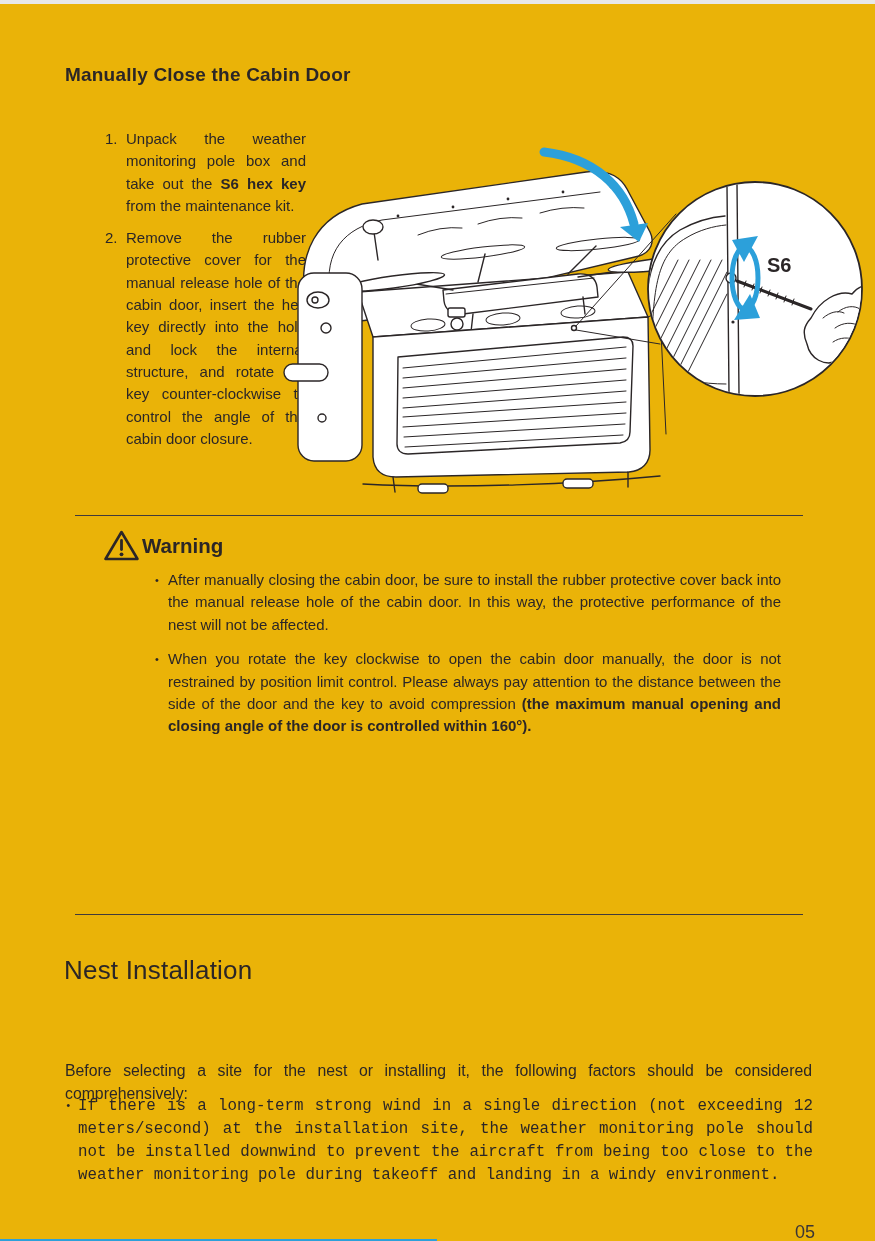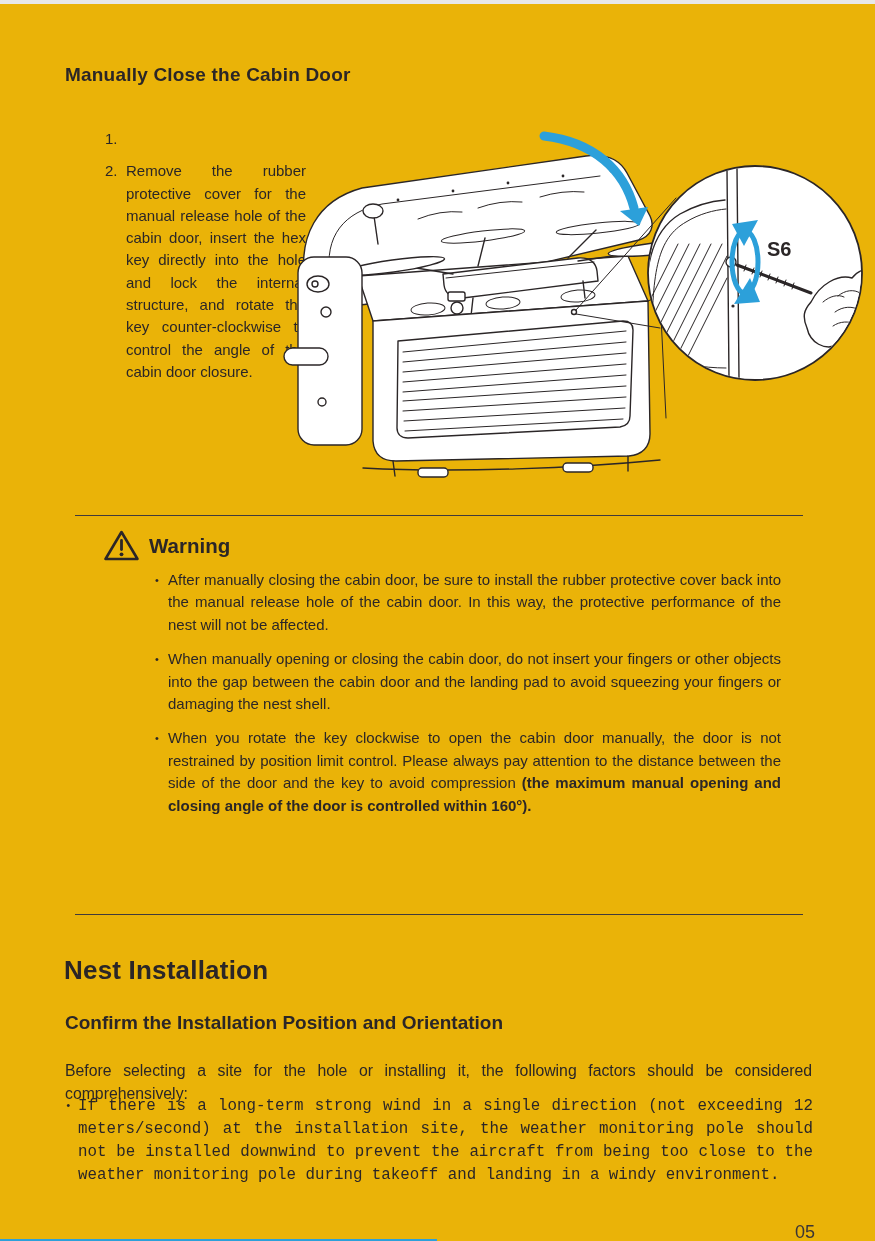--- a/index.html
+++ b/index.html
@@ -5,29 +5,29 @@
   html,body{margin:0;padding:0;background:#e8e8e8;}
   .page{
     position:relative;width:875px;height:1241px;margin:4px auto;background:#eab308;
     font-family:"Liberation Sans",sans-serif;color:#2b2627;overflow:hidden;
   }
   .sec-title{position:absolute;left:65px;top:60px;font-size:19px;font-weight:700;letter-spacing:.2px;}
   .steps{position:absolute;left:65px;top:108px;width:201px;}
   .step{display:flex;margin-bottom:10px;font-size:15px;line-height:22.3px;}
   .step-num{flex:0 0 21px;}
   .step-body{flex:1;text-align:justify;}
-  .figure{position:absolute;left:278px;top:112px;}
+  .figure{position:absolute;left:278px;top:128px;}
   .rule{position:absolute;left:75px;width:728px;height:0;border-top:1.6px solid #403a3b;}
   .rule1{top:511px}.rule2{top:910px}
-  .warn-head{position:absolute;left:103px;top:525px;display:flex;align-items:center;gap:9px;}
+  .warn-head{position:absolute;left:103px;top:525px;display:flex;align-items:center;gap:2px;}
   .warn-title{font-size:20.5px;font-weight:700;}
   .warn-list{position:absolute;left:155px;top:565px;width:626px;list-style:none;margin:0;padding:0;}
   .warn-item{position:relative;padding-left:13px;margin-bottom:12px;font-size:15px;line-height:22.4px;text-align:justify;}
   .warn-item::before{content:"•";position:absolute;left:0;top:0;font-size:11px;line-height:22.4px;}
-  .h1{position:absolute;left:64px;top:951px;font-size:26px;font-weight:700;letter-spacing:.2px;}
+  .h1{position:absolute;left:64px;top:951px;font-size:26px;font-weight:400;letter-spacing:.2px;}
   .h2{position:absolute;left:65px;top:1008px;font-size:19px;font-weight:700;}
   .intro{position:absolute;left:65px;top:1039px;width:747px;font-size:15.8px;line-height:23px;text-align:justify;}
   .blist{position:absolute;left:65px;top:1091px;width:748px;list-style:none;margin:0;padding:0;font-family:Liberation Mono, monospace;}
   .b-item{position:relative;padding-left:13px;font-size:15.8px;line-height:23px;text-align:justify;}
   .b-item::before{content:"•";position:absolute;left:0;top:0;font-size:11px;line-height:23px;}
   .pagenum{position:absolute;left:795px;top:1218px;font-size:18px;color:#3a3536;}
   .footer-bar{position:absolute;left:0;top:1235px;width:437px;height:6px;background:#2CA0DA;}
   b{font-weight:700;}
   svg .ln{stroke:#2b2627;fill:none;stroke-width:1.4;stroke-linecap:round;stroke-linejoin:round;}
   svg .thin{stroke-width:1;}
@@ -36,20 +36,21 @@
 </head>
 <body>
 
 <div class="page">
 
   <div class="sec-title">Manually Close the Cabin Door</div>
 
   <ol class="steps">
     <li class="step">
       <span class="step-num">1.</span>
+      <span class="step-body"><span>Unpack the weather monitoring pole box and take out the </span><b>S6 hex key</b><span> from the maintenance kit.</span></span>
     </li>
     <li class="step">
       <span class="step-num">2.</span>
       <span class="step-body"><span>Remove the rubber protective cover for the manual release hole of the cabin door, insert the hex key directly into the hole and lock the internal structure, and rotate the key counter-clockwise to control the angle of the cabin door closure.</span><b></b><span></span></span>
     </li>
   </ol>
 
   <div class="figure">
     <svg width="595" height="368" viewBox="0 0 595 368">
 
@@ -197,29 +198,27 @@
     <svg width="37" height="33" viewBox="0 0 37 33">
       <path d="M 18.5,3 L 34.5,30 L 2.5,30 Z" fill="none" stroke="#2b2627" stroke-width="2.6" stroke-linejoin="round"></path>
       <line x1="18.5" y1="11.5" x2="18.5" y2="20.5" stroke="#2b2627" stroke-width="2.8" stroke-linecap="round"></line>
       <circle cx="18.5" cy="25.3" r="1.9" fill="#2b2627"></circle>
     </svg>
     <span class="warn-title">Warning</span>
   </div>
 
   <ul class="warn-list">
     <li class="warn-item"><span>After manually closing the cabin door, be sure to install the rubber protective cover back into the manual release hole of the cabin door. In this way, the protective performance of the nest will not be affected.</span><b></b></li>
-    <li class="warn-item"><span>When manually opening or closing the cabin door, do not insert your fingers or other objects into the gap between the cabin door and the landing pad to avoid squeezing your fingers or damaging the nest shell.</span><b></b></li>
     <li class="warn-item"><span>When you rotate the key clockwise to open the cabin door manually, the door is not restrained by position limit control. Please always pay attention to the distance between the side of the door and the key to avoid compression </span><b>(the maximum manual opening and closing angle of the door is controlled within 160°).</b></li>
   </ul>
 
   <div class="rule rule2"></div>
 
   <div class="h1">Nest Installation</div>
-  <div class="h2">Confirm the Installation Position and Orientation</div>
-  <p class="intro">Before selecting a site for the hole or installing it, the following factors should be considered comprehensively:</p>
+  <p class="intro">Before selecting a site for the nest or installing it, the following factors should be considered comprehensively:</p>
 
   <ul class="blist">
     <li class="b-item">If there is a long-term strong wind in a single direction (not exceeding 12 meters/second) at the installation site, the weather monitoring pole should not be installed downwind to prevent the aircraft from being too close to the weather monitoring pole during takeoff and landing in a windy environment.</li>
   </ul>
 
   <div class="pagenum">05</div>
   <div class="footer-bar"></div>
 
 </div>
 

